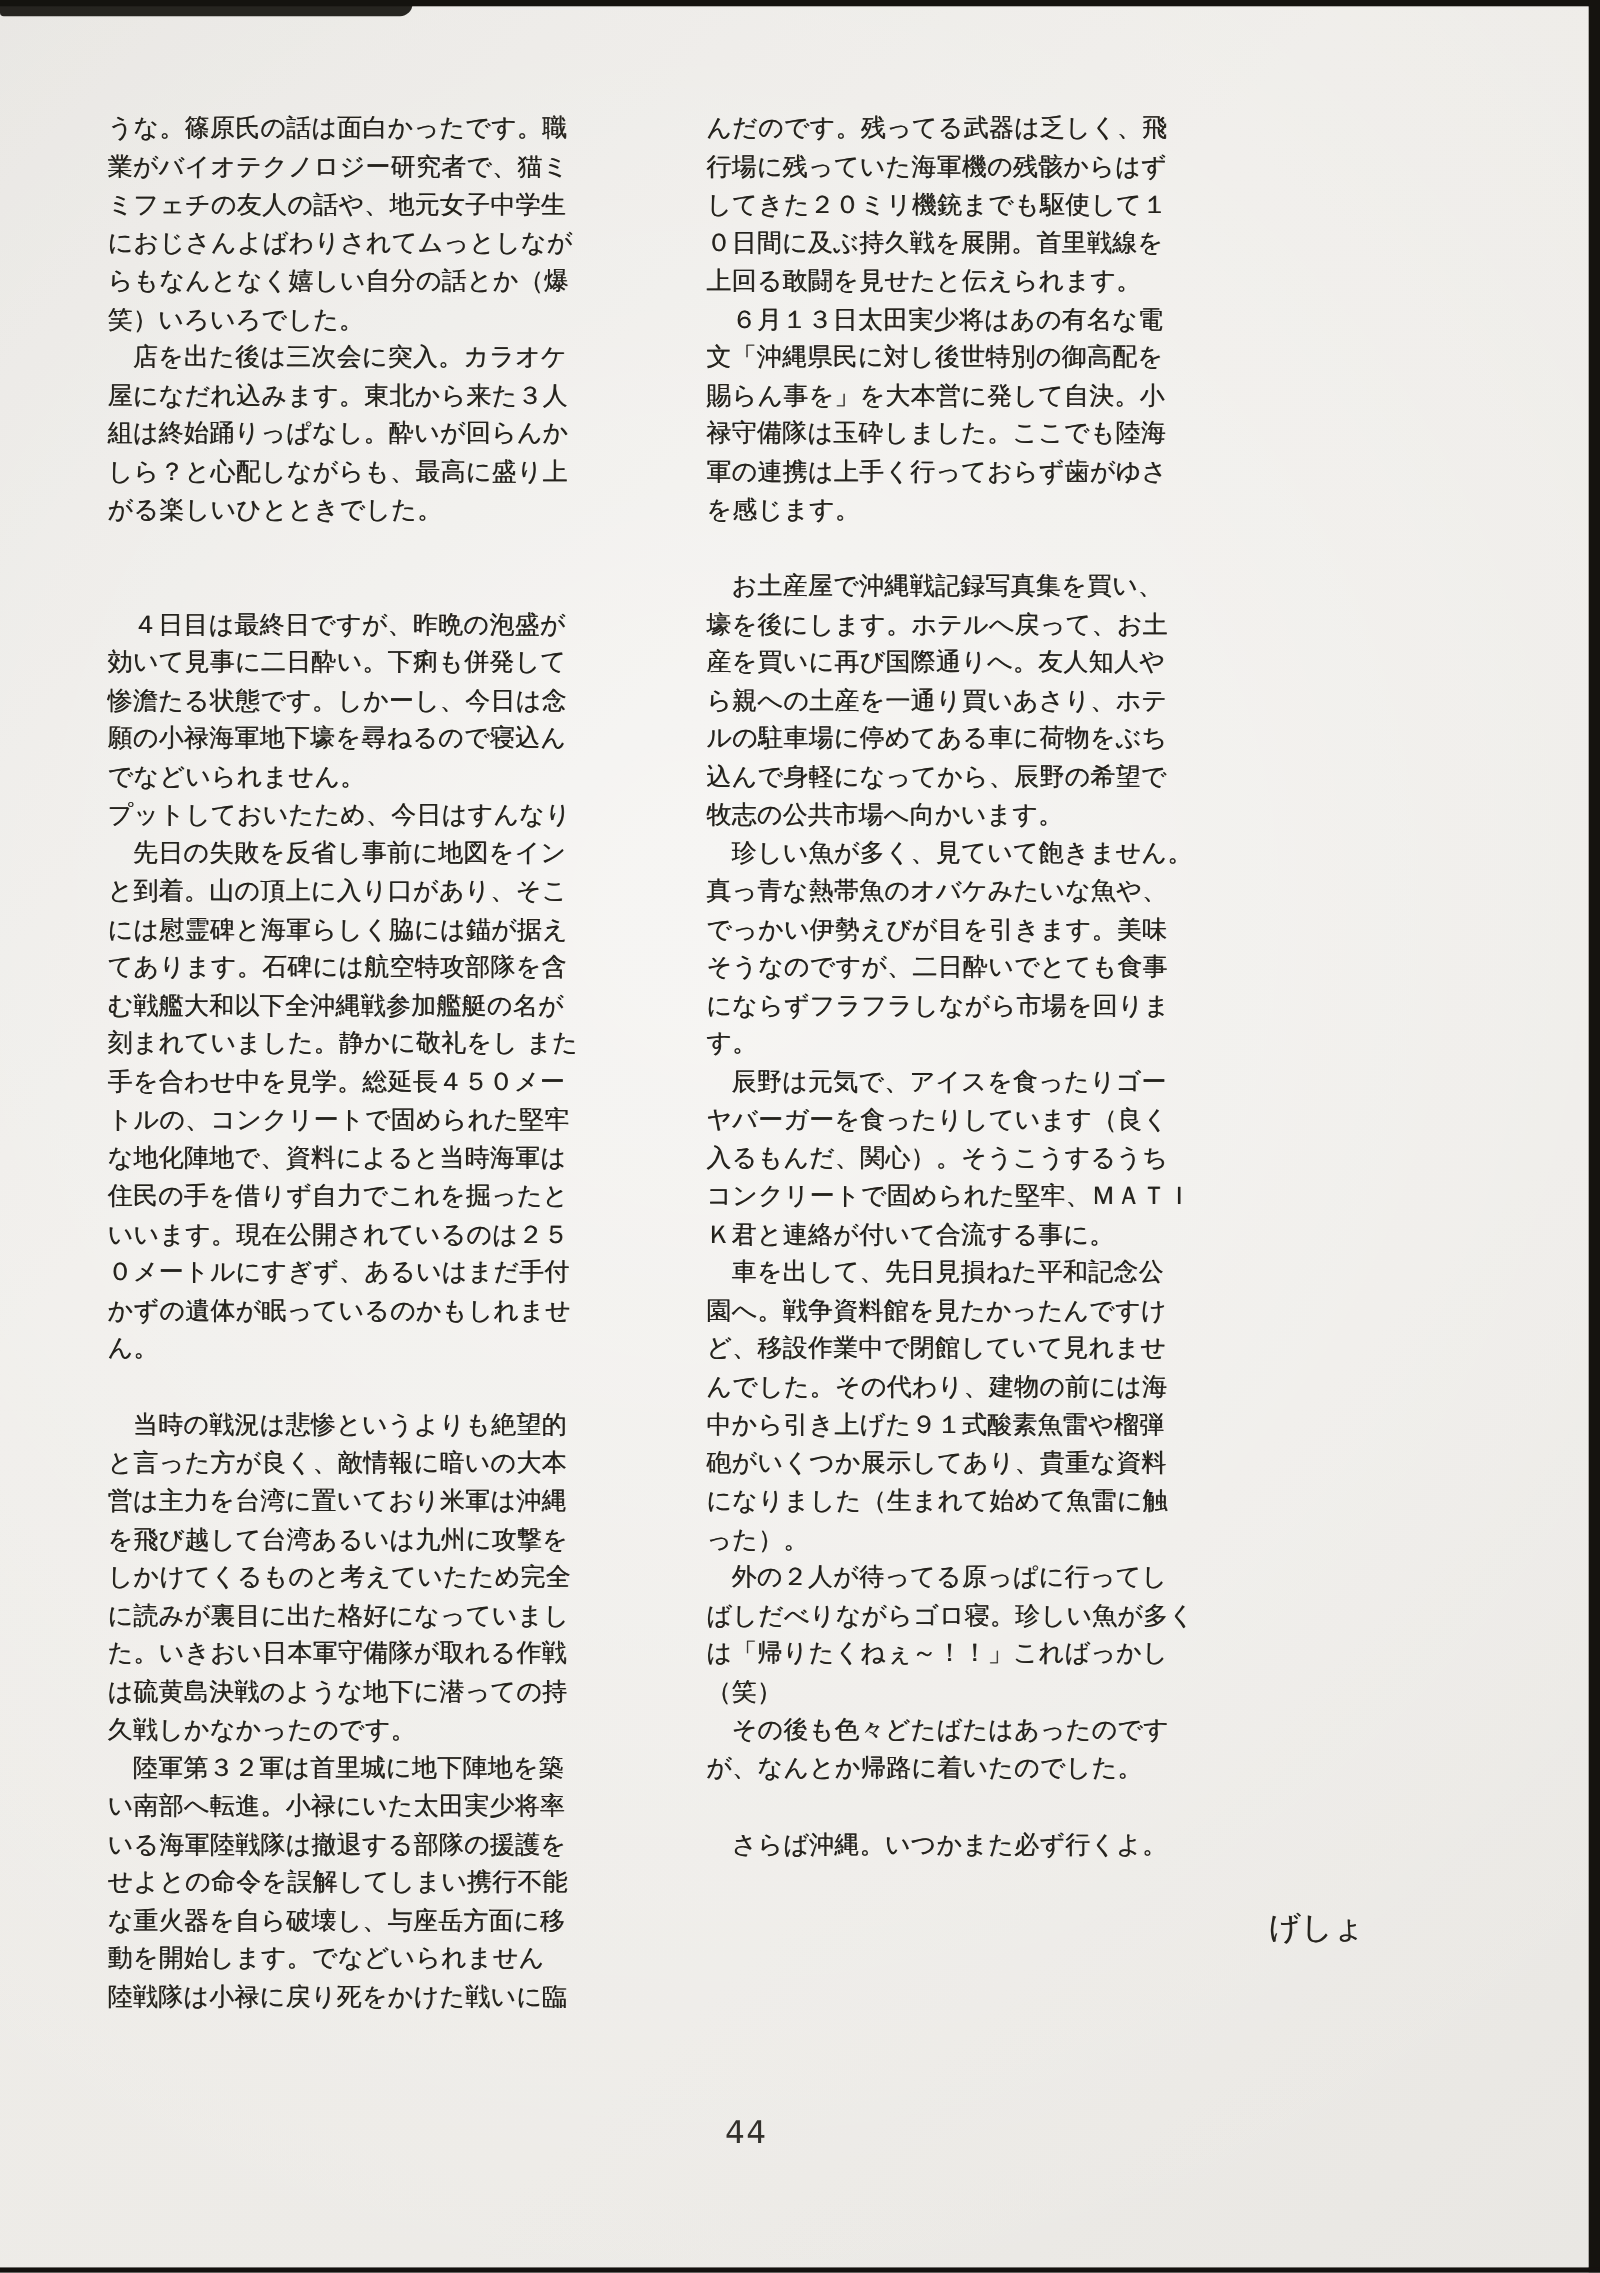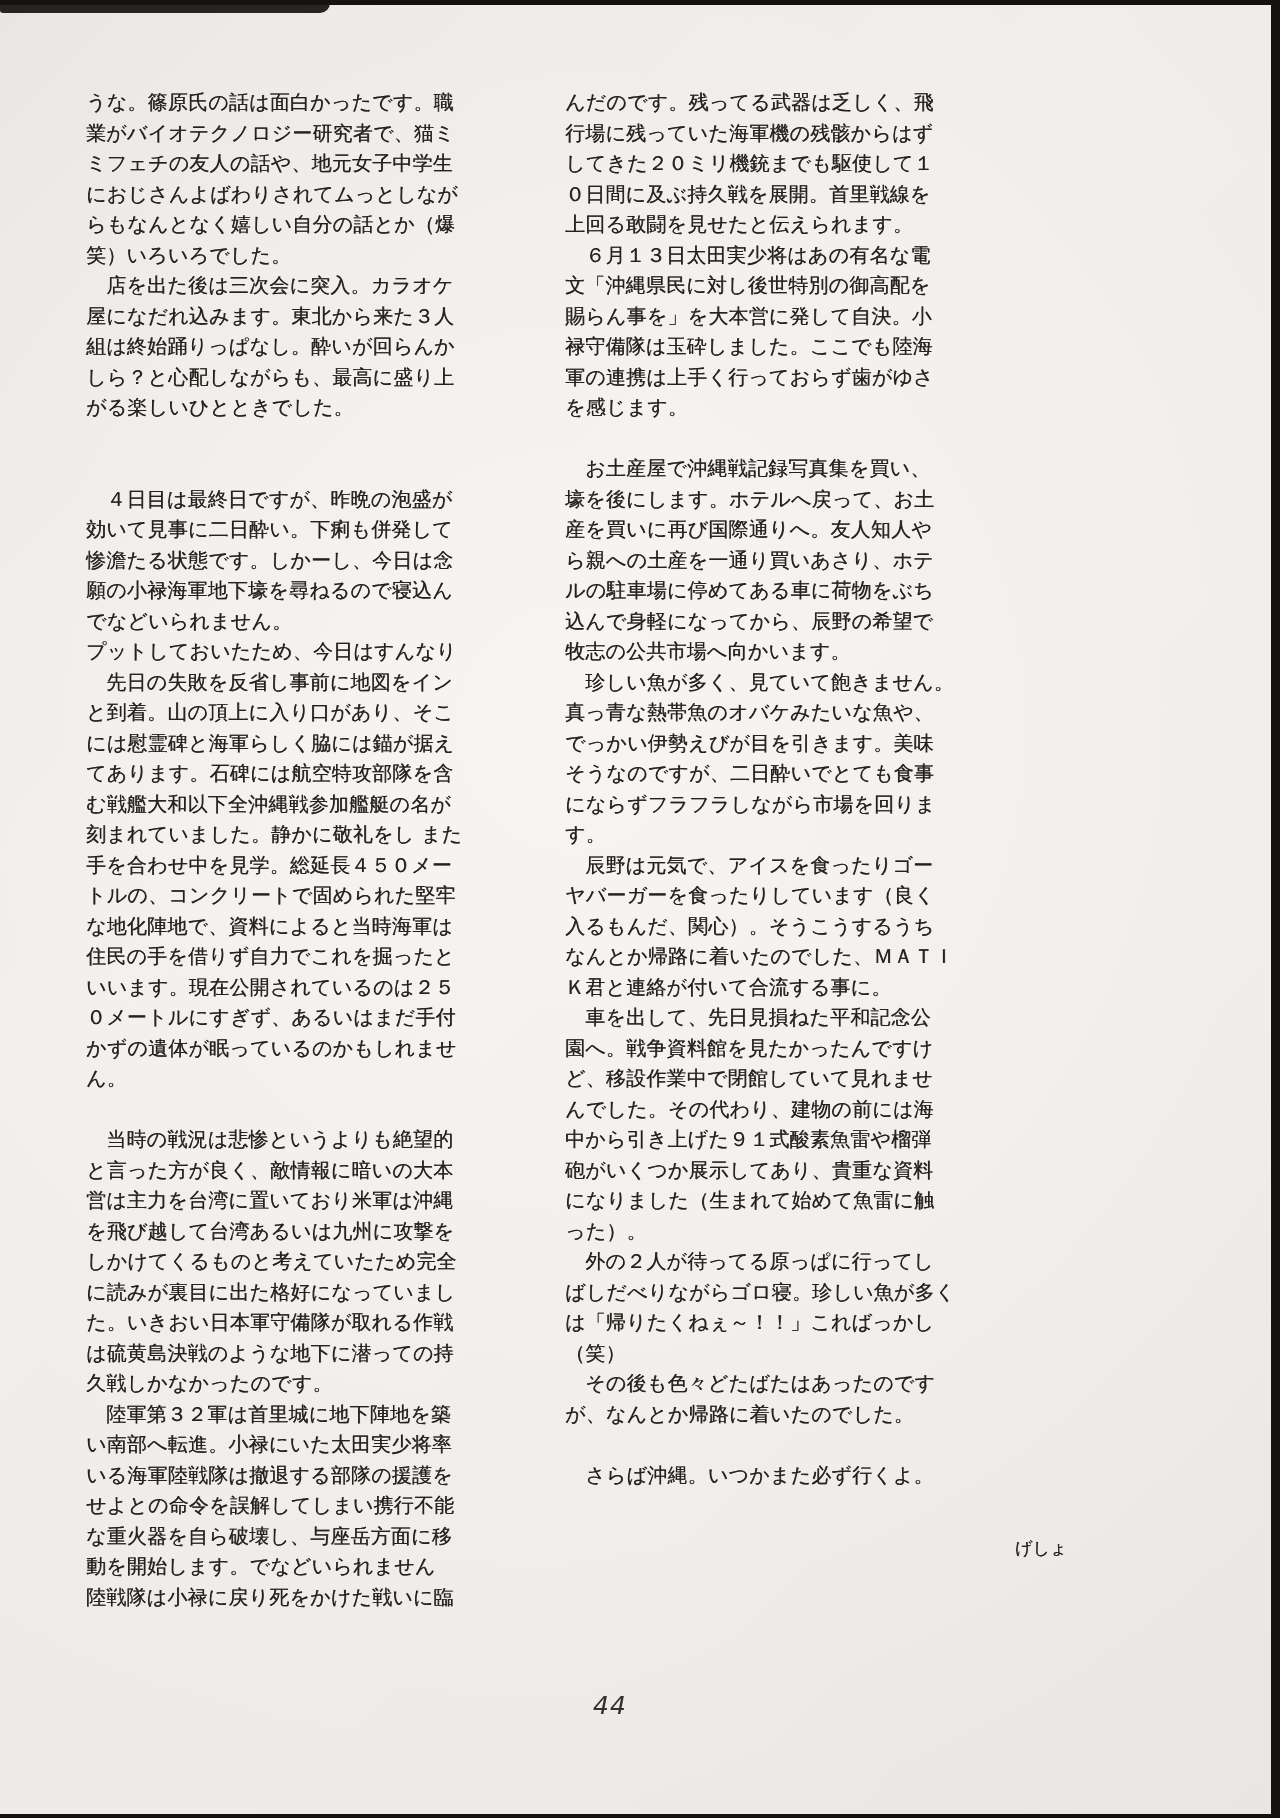--- a/index.html
+++ b/index.html
@@ -37,34 +37,31 @@
   .col-left{left:86px;}
   .col-right{left:565px;}
   .col .line{
     height:30.5px;
     line-height:30.5px;
     white-space:nowrap;
   }
   .signature{
     position:absolute;
     left:1015px;top:1520px;
-    font-size:17px;
+    font-size:25px;
     color:#26241e;
     text-shadow:0.4px 0 0 rgba(36,34,28,0.75);
-    margin-top:12px;
   }
   .page-number{
     position:absolute;
     left:580px;top:1686px;
     width:60px;
-    text-align:center;
     font-size:25px;
     letter-spacing:1px;
     color:#33312c;
-    font-style:italic;
   }
 </style>
 </head>
 <body>
 
 <div class="paper">
   <div class="col col-left">
       <div class="line">うな。篠原氏の話は面白かったです。職</div>
       <div class="line">業がバイオテクノロジー研究者で、猫ミ</div>
       <div class="line">ミフェチの友人の話や、地元女子中学生</div>
@@ -138,21 +135,21 @@
       <div class="line">牧志の公共市場へ向かいます。</div>
       <div class="line">　珍しい魚が多く、見ていて飽きません。</div>
       <div class="line">真っ青な熱帯魚のオバケみたいな魚や、</div>
       <div class="line">でっかい伊勢えびが目を引きます。美味</div>
       <div class="line">そうなのですが、二日酔いでとても食事</div>
       <div class="line">にならずフラフラしながら市場を回りま</div>
       <div class="line">す。</div>
       <div class="line">　辰野は元気で、アイスを食ったりゴー</div>
       <div class="line">ヤバーガーを食ったりしています（良く</div>
       <div class="line">入るもんだ、関心）。そうこうするうち</div>
-      <div class="line">なんとか帰路に着いたのでした、ＭＡＴＩ</div>
+      <div class="line">コンクリートで固められた堅牢、ＭＡＴＩ</div>
       <div class="line">Ｋ君と連絡が付いて合流する事に。</div>
       <div class="line">　車を出して、先日見損ねた平和記念公</div>
       <div class="line">園へ。戦争資料館を見たかったんですけ</div>
       <div class="line">ど、移設作業中で閉館していて見れませ</div>
       <div class="line">んでした。その代わり、建物の前には海</div>
       <div class="line">中から引き上げた９１式酸素魚雷や榴弾</div>
       <div class="line">砲がいくつか展示してあり、貴重な資料</div>
       <div class="line">になりました（生まれて始めて魚雷に触</div>
       <div class="line">った）。</div>
       <div class="line">　外の２人が待ってる原っぱに行ってし</div>

